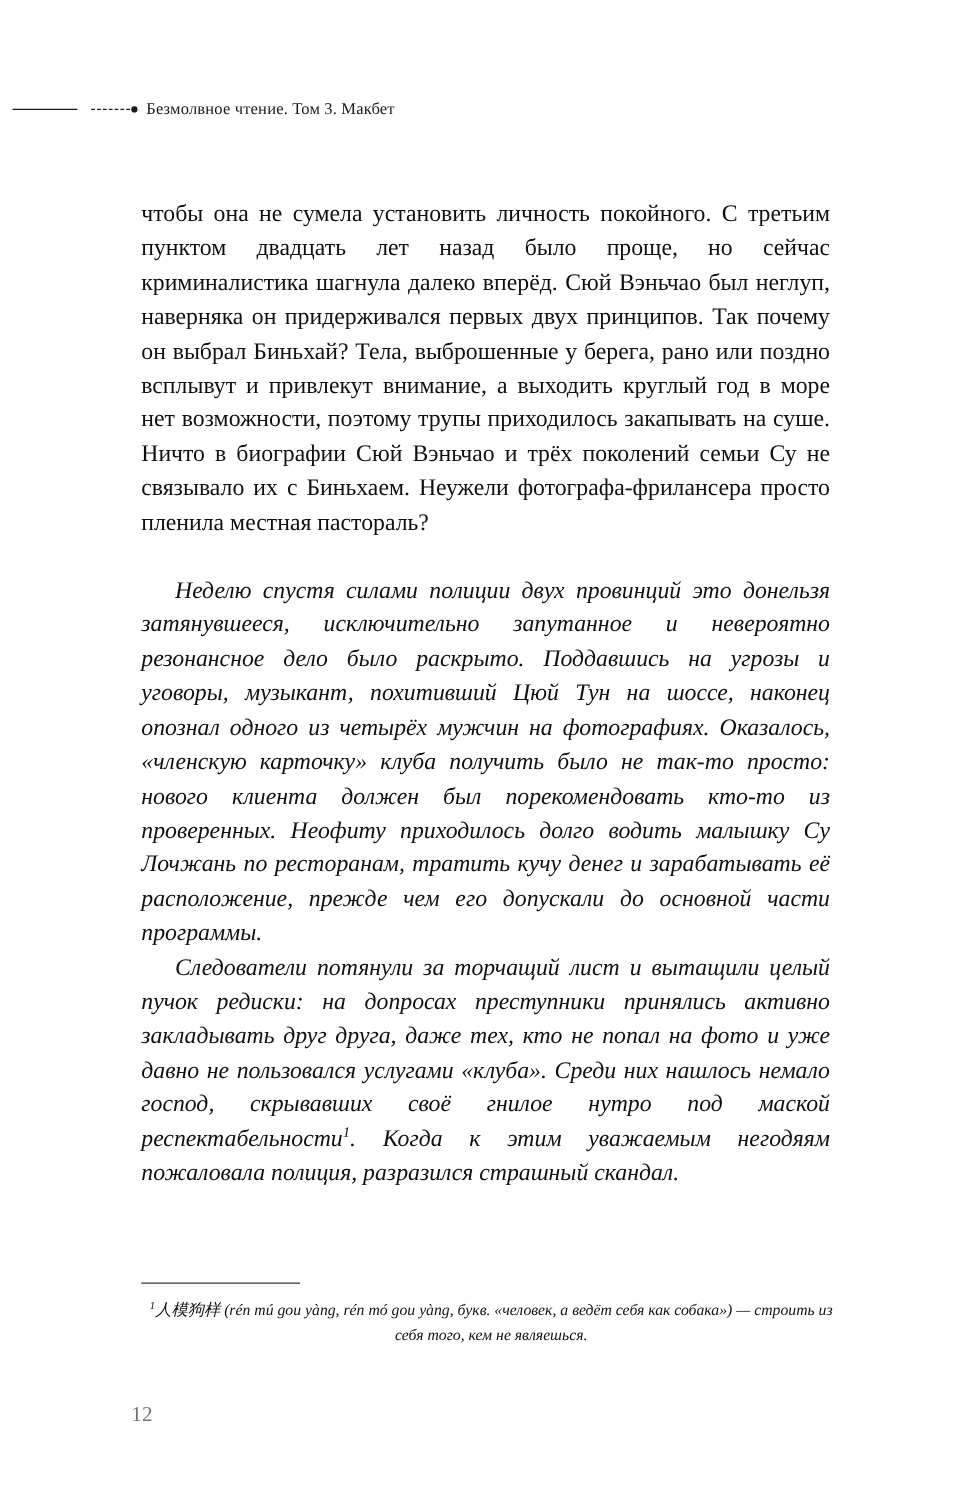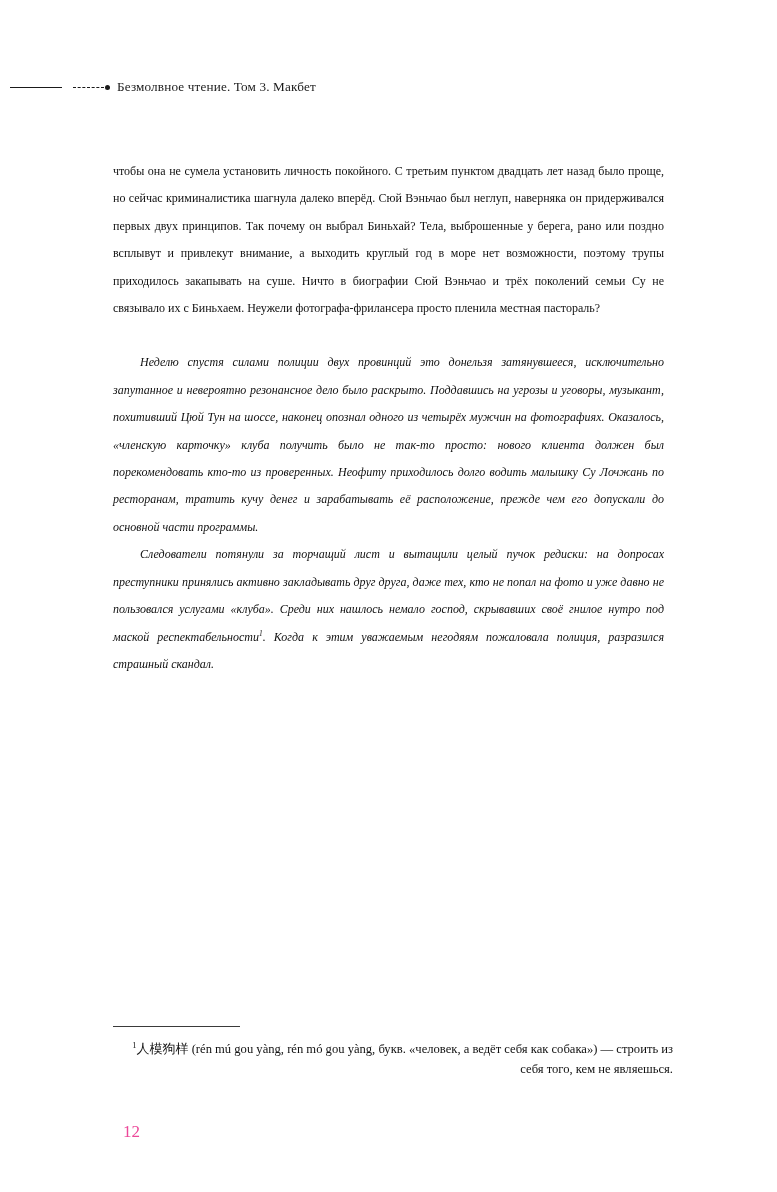--- a/index.html
+++ b/index.html
@@ -68,21 +68,21 @@
   
   .text-block {
     position: absolute;
     left: 113px;
     top: 158px;
     width: 551px;
   }
 
   .body-paragraph {
     margin: 0;
-    font-size: 12px;
+    font-size: 19px;
     line-height: 27.4px;
     text-align: justify;
     text-justify: inter-word;
     color: #101010;
     hyphens: manual;
   }
 
   .body-paragraph.indent {
     text-indent: 27px;
     font-style: italic;
@@ -111,42 +111,43 @@
     height: 0;
     border-top: 1.3px solid #3a3a3a;
     margin-bottom: 12px;
   }
 
   .footnote-text {
     margin: 0;
     font-size: 12.6px;
     line-height: 19.5px;
     color: #111111;
-    text-align: right;
+    text-align: center;
+    font-style: italic;
   }
 
   .footnote-text sup {
     font-size: 0.68em;
     vertical-align: super;
     line-height: 0;
   }
 
   .cjk {
     font-family: "DejaVu Sans", "Liberation Sans", sans-serif;
     font-size: 13px;
   }
 
   
   .folio {
     position: absolute;
-    left: 123px;
+    left: 105px;
     top: 1123px;
     font-size: 17px;
     line-height: 1;
-    color: #ec4899;
+    color: #737373;
     text-align: right;
   }
 </style>
 </head>
 <body>
 
 <div class="page">
 
   <div class="running-header">
     <span class="rule-solid"></span>

